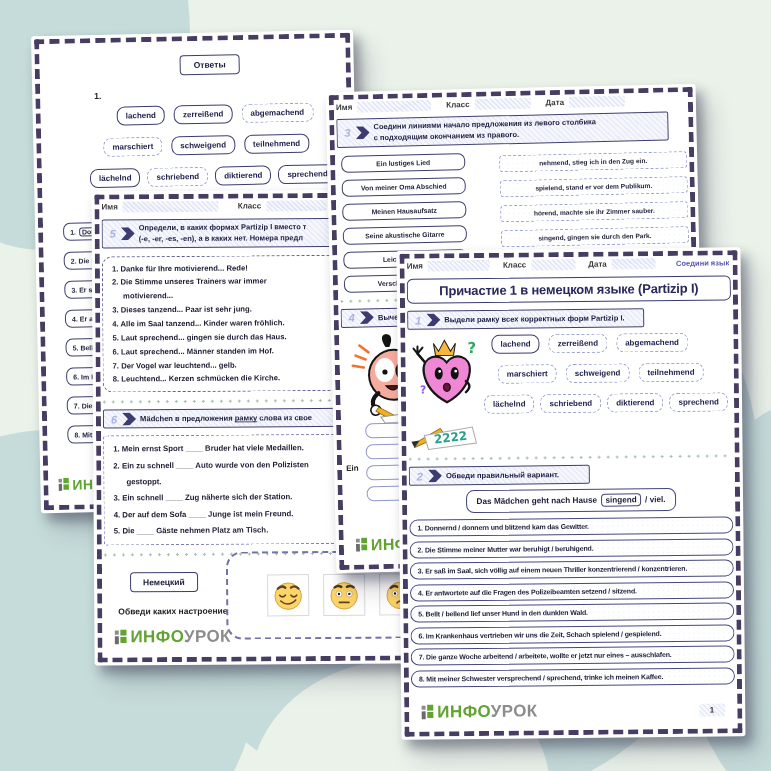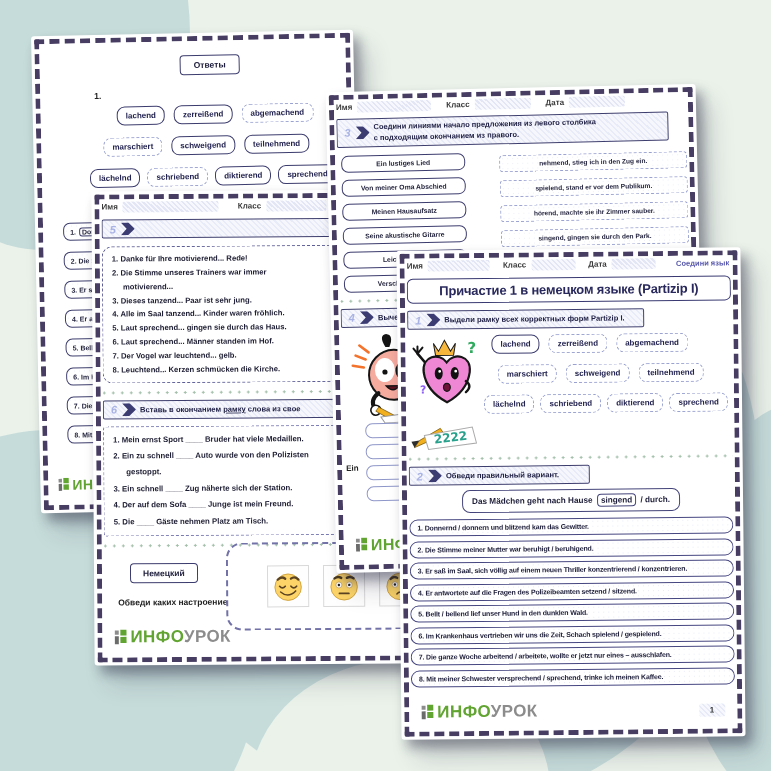--- a/index.html
+++ b/index.html
@@ -135,37 +135,41 @@
   <div class="pad">
     <div class="hdr" style="width:300px;">
       <span>Имя</span>
       <span class="fill" style="width:96px;"></span>
       <span style="margin-left:14px;">Класс</span>
       <span class="fill" style="width:60px;"></span>
     </div>
     <div class="bar" style="margin-top:7px;width:252px;">
       <span class="tnum">5</span>
       <span class="chev"></span>
+      <span class="btxt2">
+        <span style="display:block;">Определи, в каких формах Partizip I вместо т</span>
+        <span style="display:block;">(-е, -er, -es, -en), а в каких нет. Номера предл</span>
+      </span>
     </div>
     <div class="ddbox" style="margin-top:8px;">
       <div class="itm">1. Danke für Ihre motivierend... Rede!</div>
       <div class="itm">2. Die Stimme unseres Trainers war immer</div>
       <div class="itm cont">motivierend...</div>
       <div class="itm">3. Dieses tanzend... Paar ist sehr jung.</div>
       <div class="itm">4. Alle im Saal tanzend... Kinder waren fröhlich.</div>
       <div class="itm">5. Laut sprechend... gingen sie durch das Haus.</div>
       <div class="itm">6. Laut sprechend... Männer standen im Hof.</div>
       <div class="itm">7. Der Vogel war leuchtend... gelb.</div>
       <div class="itm">8. Leuchtend... Kerzen schmücken die Kirche.</div>
     </div>
     <div class="dots" style="margin:8px 0 6px 0;width:255px;"></div>
     <div class="bar" style="width:236px;">
       <span class="tnum">6</span>
       <span class="chev"></span>
-      <span class="btxt"><span>Вставь в окончанием </span><span style="text-decoration:underline;">рамку</span><span> слова из свое</span></span>
+      <span class="btxt"><span>Mädchen в предложения </span><span style="text-decoration:underline;">рамку</span><span> слова из свое</span></span>
     </div>
     <div class="t6box" style="margin-top:7px;">
       <div class="itm6">1. Mein ernst Sport ____ Bruder hat viele Medaillen.</div>
       <div class="itm6">2. Ein zu schnell ____ Auto wurde von den Polizisten</div>
       <div class="itm6 cont">gestoppt.</div>
       <div class="itm6">3. Ein schnell ____ Zug näherte sich der Station.</div>
       <div class="itm6">4. Der auf dem Sofa ____ Junge ist mein Freund.</div>
       <div class="itm6">5. Die ____ Gäste nehmen Platz am Tisch.</div>
     </div>
     <div class="dots" style="margin:8px 0 0 0;width:255px;"></div>
@@ -355,21 +359,21 @@
     </div>
     <div class="dots" style="margin:6px 0 6px 0;"></div>
     <div class="bar" style="width:170px;">
       <span class="tnum">2</span>
       <span class="chev"></span>
       <span class="btxt">Обведи правильный вариант.</span>
     </div>
     <div class="exbox">
       <span>Das Mädchen geht nach Hause</span>
       <span class="exboxed">singend</span>
-      <span>/ durch.</span>
+      <span>/ viel.</span>
     </div>
     <div class="sent">1. Donnernd / donnern  und blitzend kam das Gewitter.</div>
     <div class="sent">2. Die Stimme meiner Mutter war  beruhigt / beruhigend.</div>
     <div class="sent">3. Er saß im Saal, sich völlig auf einem neuen Thriller  konzentrierend / konzentrieren.</div>
     <div class="sent">4. Er antwortete auf die Fragen des Polizeibeamten  setzend / sitzend.</div>
     <div class="sent">5. Bellt / bellend  lief unser Hund in den dunklen Wald.</div>
     <div class="sent">6. Im Krankenhaus vertrieben wir uns die Zeit, Schach  spielend / gespielend.</div>
     <div class="sent">7. Die ganze Woche  arbeitend / arbeitete,  wollte er jetzt nur eines – ausschlafen.</div>
     <div class="sent">8. Mit meiner Schwester  versprechend / sprechend,  trinke ich meinen Kaffee.</div>
     <div style="position:absolute;left:10px;right:10px;bottom:7px;display:flex;align-items:center;justify-content:space-between;">

